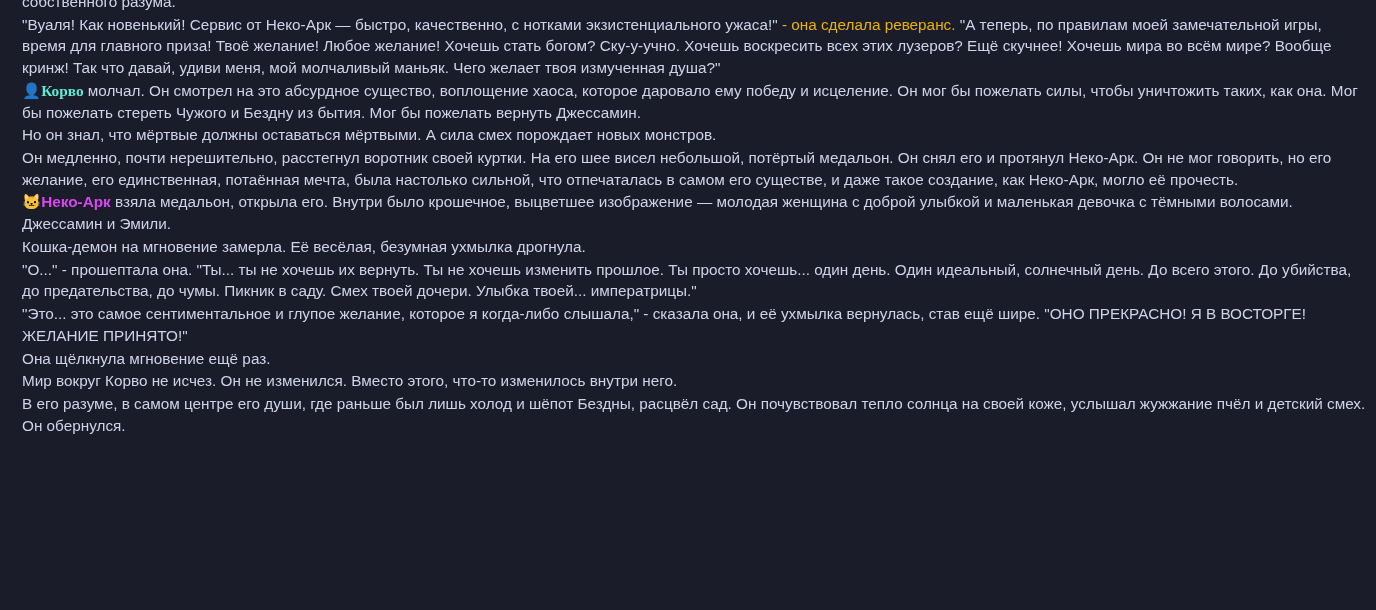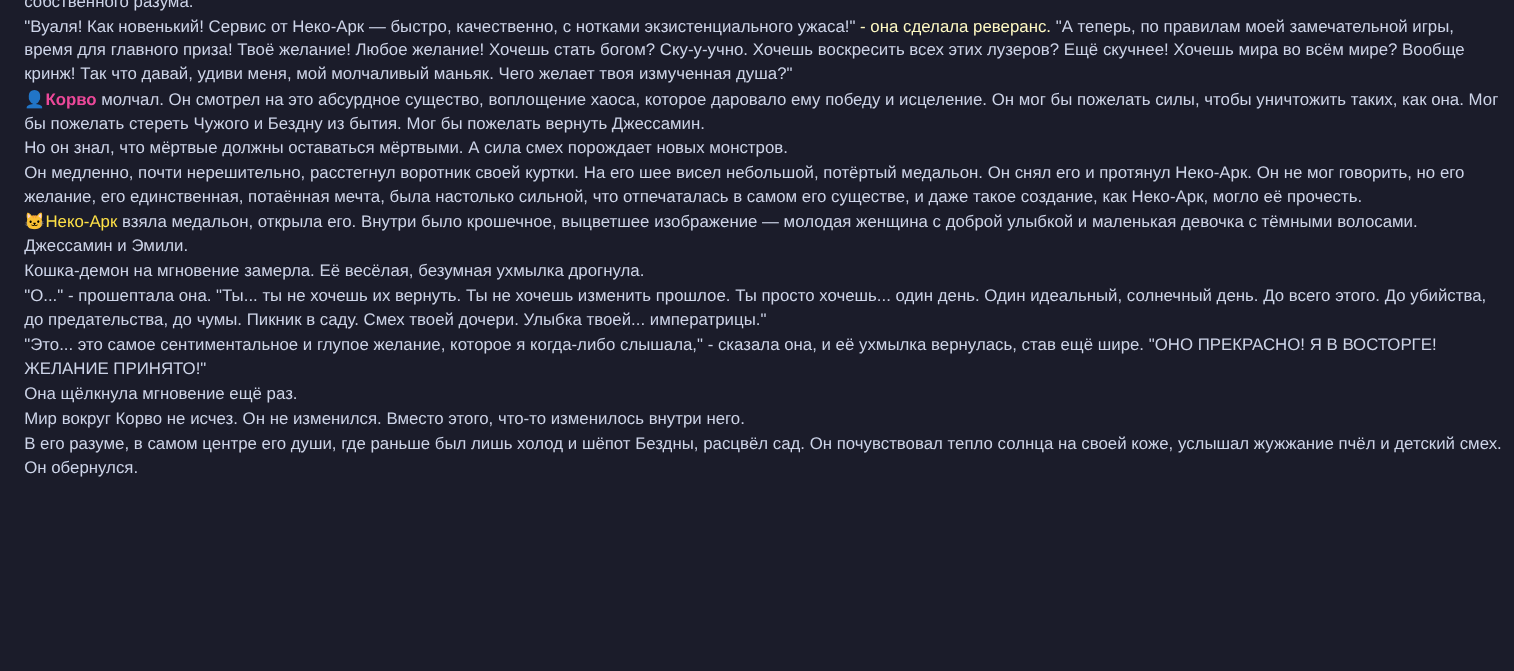--- a/index.html
+++ b/index.html
@@ -24,29 +24,30 @@
   .para {
     margin: 0 0 1px 0;
   }
   .clipped-top {
     margin-top: -9px;
   }
   .q {           
     color: #cdd4e8;
   }
   .name-korvo {
-    color: #ec4899;
+    color: #5eead4;
+    font-weight: bold;
+    font-family: Liberation Serif, serif;
+  }
+  .name-neko {
+    color: #d946ef;
     font-weight: bold;
   }
-  .name-neko {
-    color: #fde047;
-    font-weight: normal;
-  }
   .name-pink-action {
-    color: #fef9c3;
+    color: #eab308;
   }
   .avatar {
     display: inline-block;
     width: 15px;
     text-align: center;
     filter: grayscale(0.1);
   }
   .avatar-cat {
     color: #e86fb8;
   }

